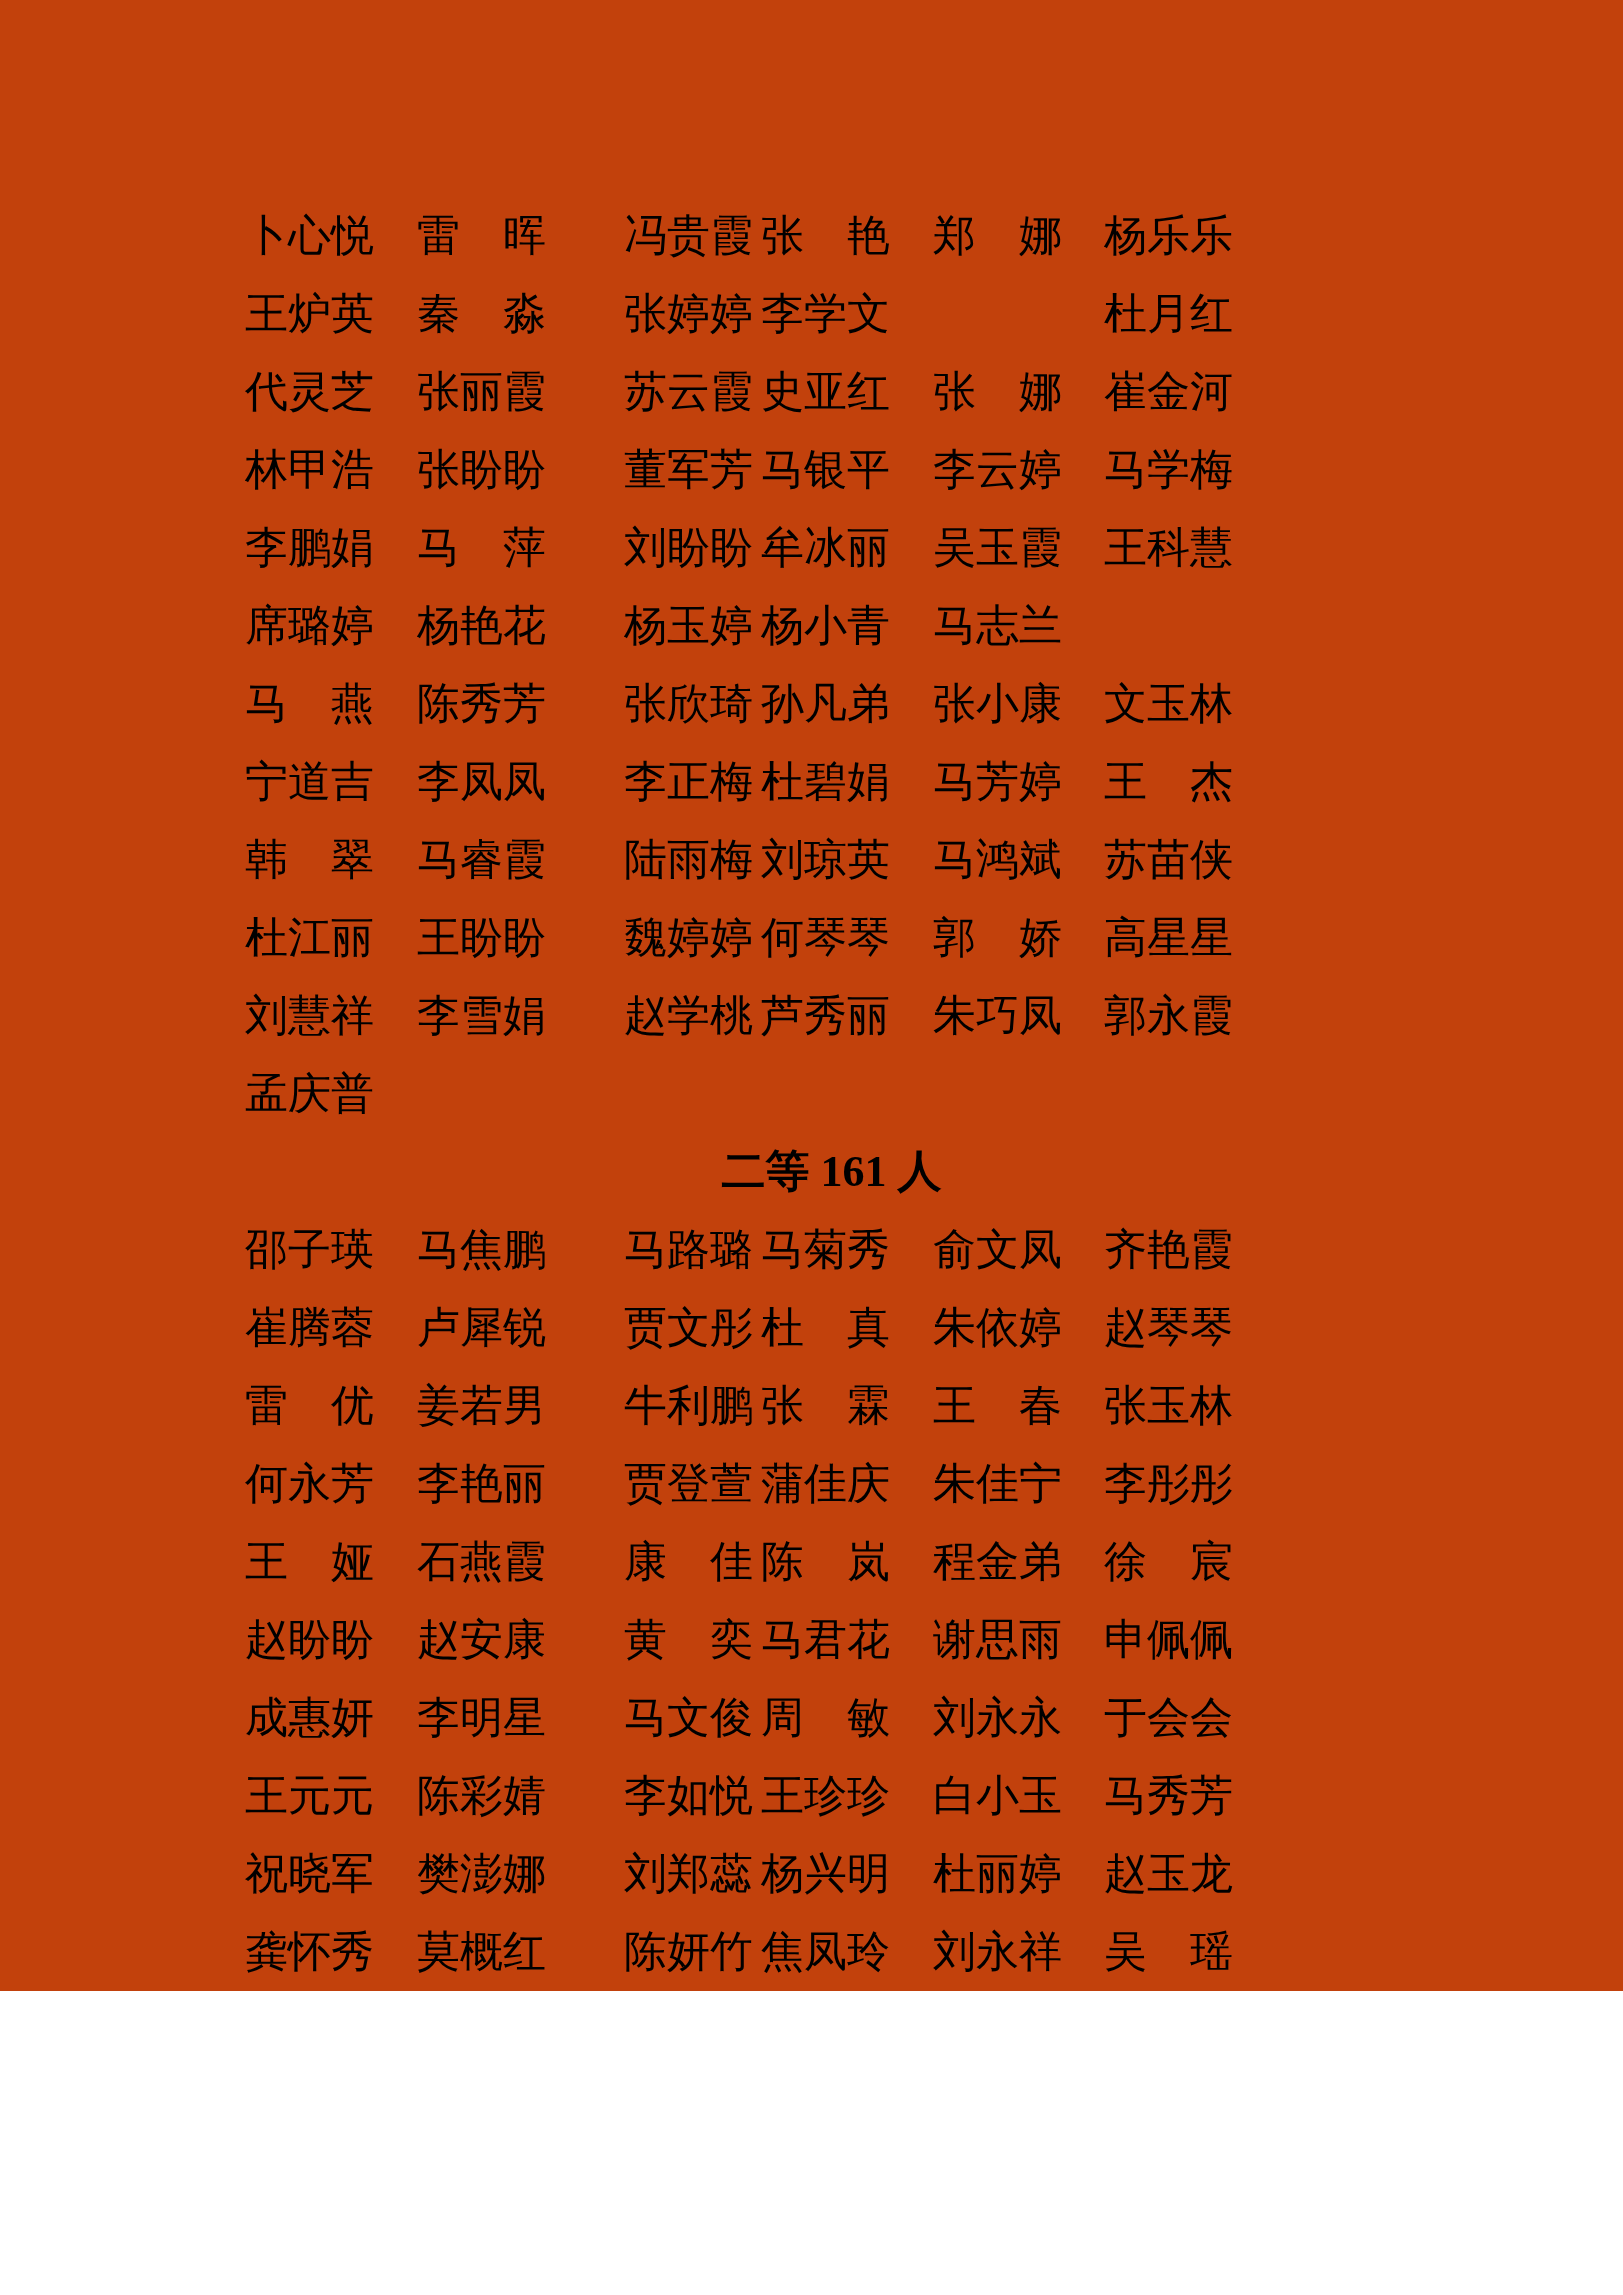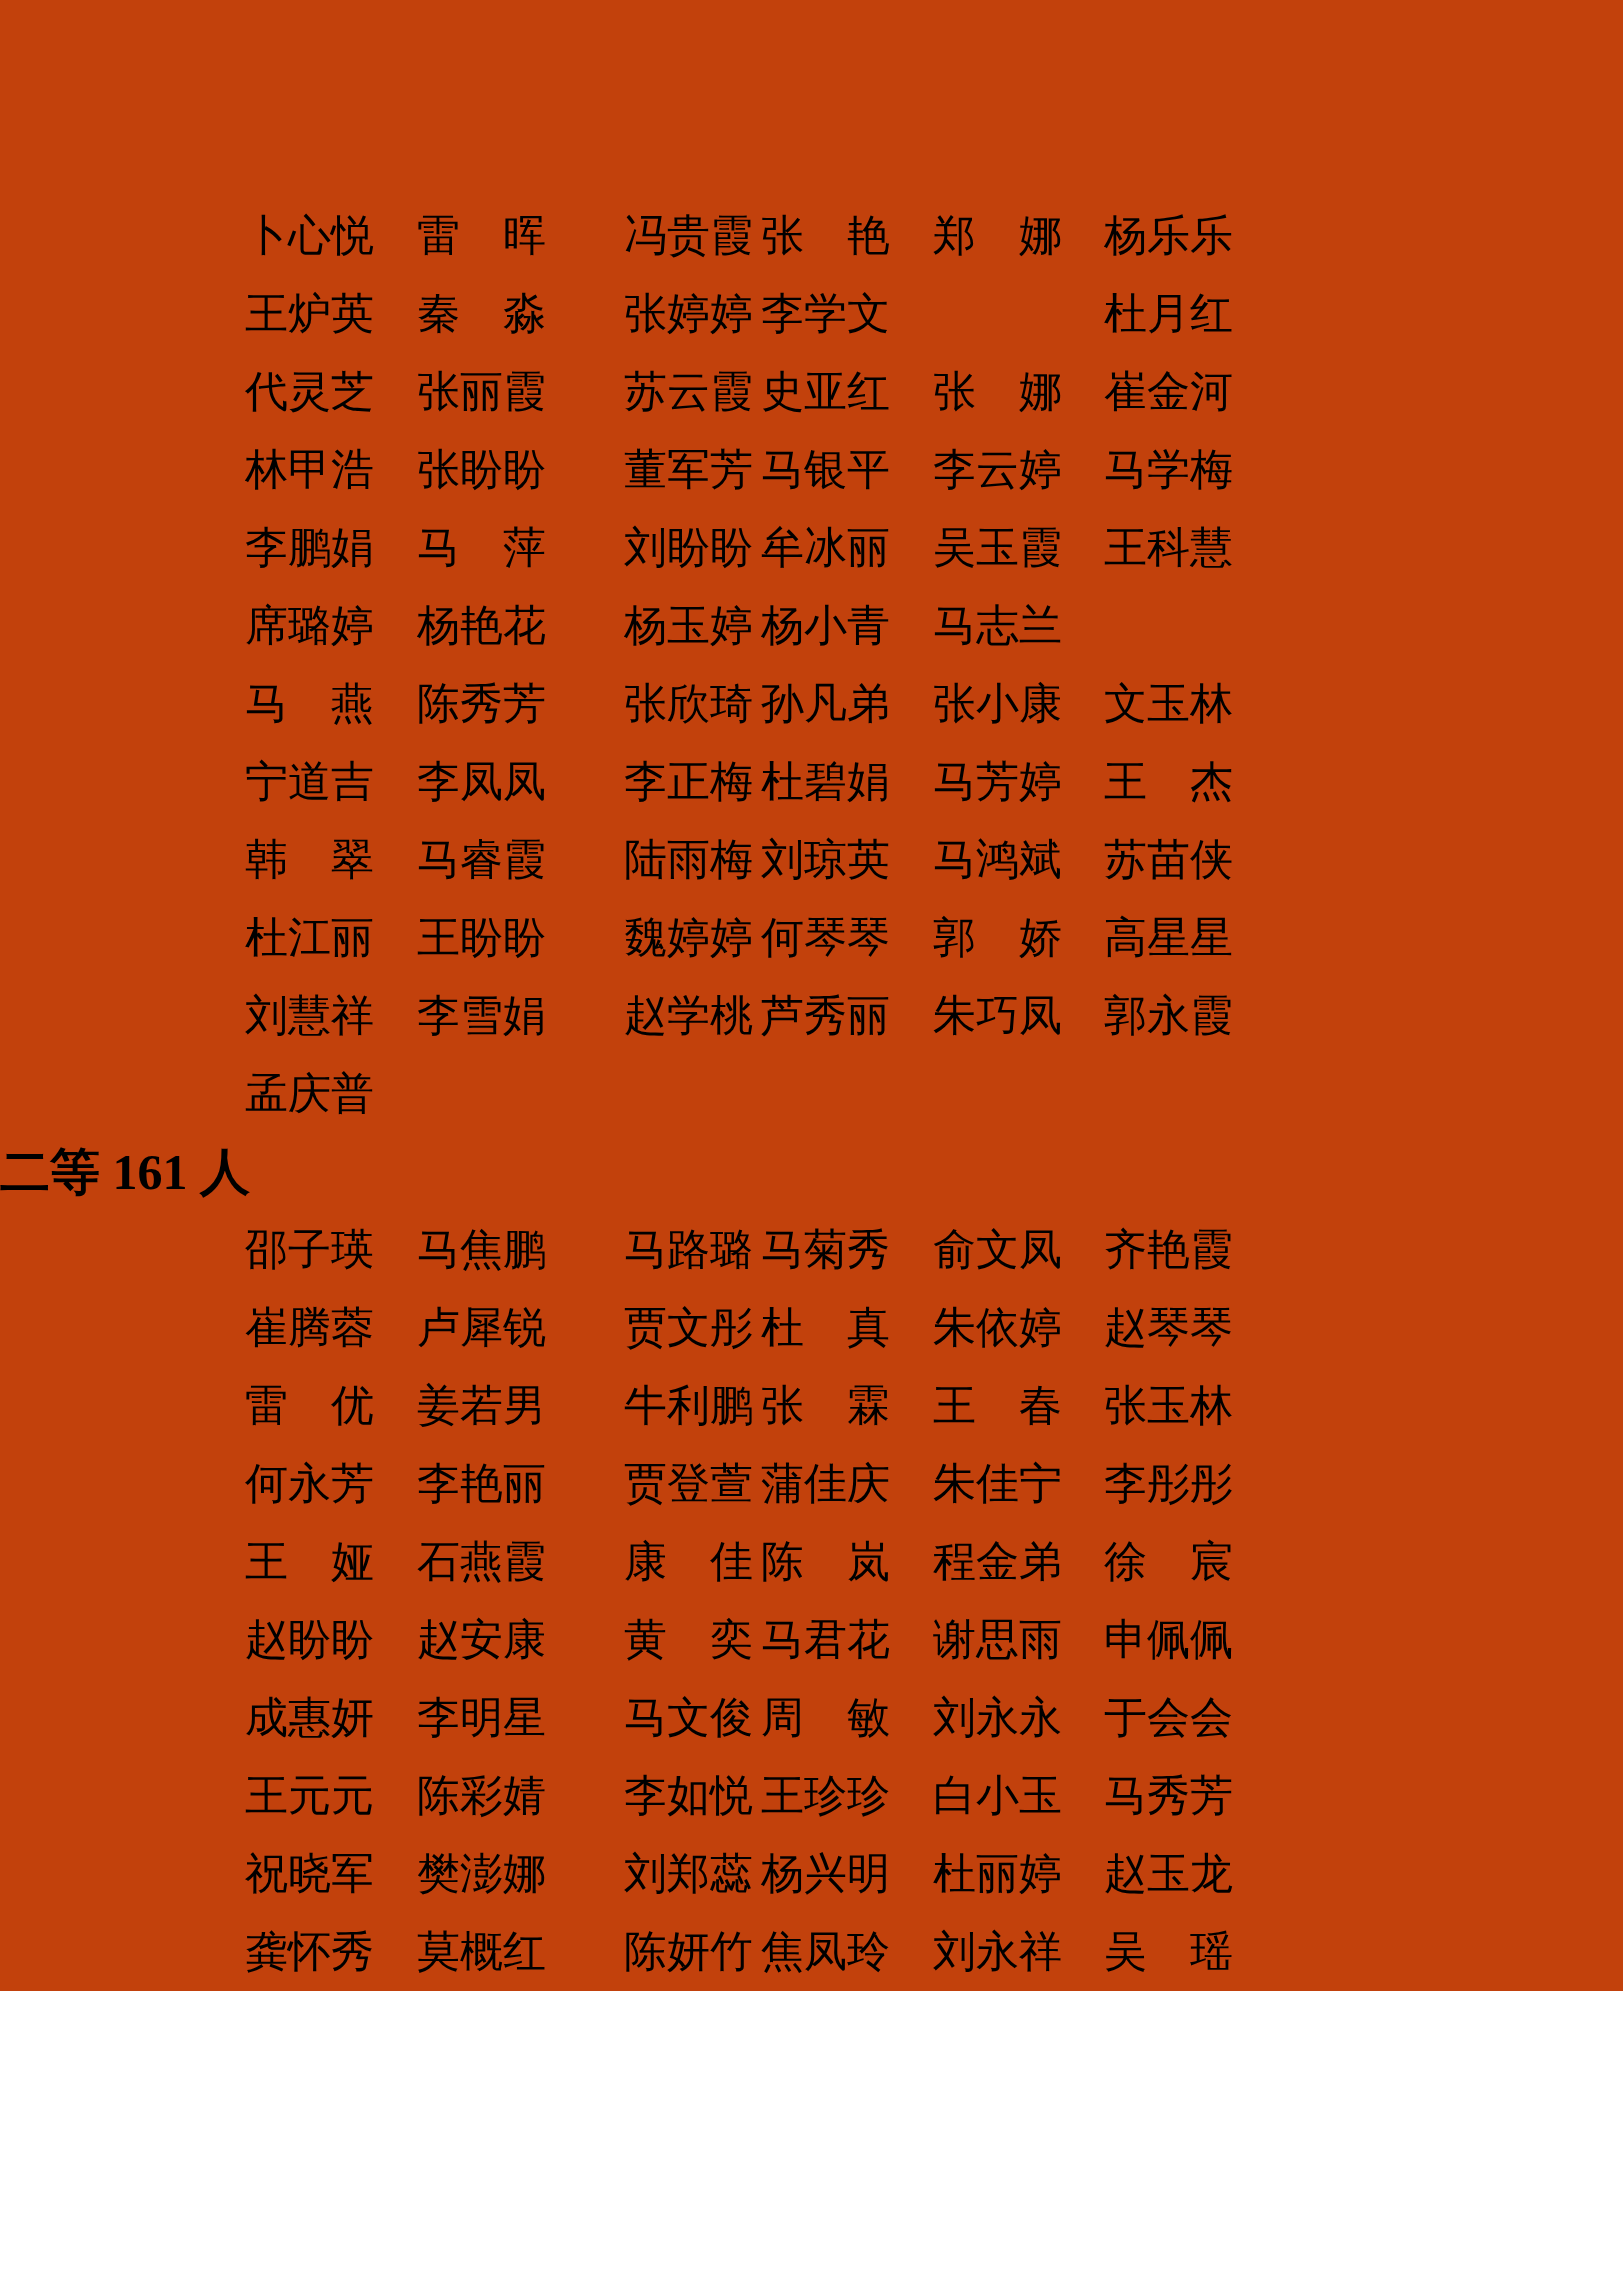--- a/index.html
+++ b/index.html
@@ -35,24 +35,25 @@
   }
   .col-0 { left: 245px; }
   .col-1 { left: 417px; }
   .col-2 { left: 624px; }
   .col-3 { left: 761px; }
   .col-4 { left: 933px; }
   .col-5 { left: 1104px; }
   .section-heading {
     height: 78px;
     line-height: 78px;
-    text-align: left;
+    text-align: center;
     font-weight: bold;
-    font-size: 50px;
+    font-size: 44px;
     white-space: pre;
+    padding-left: 40px;
   }
 </style>
 </head>
 <body>
 
 <div class="doc" style="background: #c2410c; color: rgb(0, 0, 0);">
     <div>
       <div class="name-row">
         <span class="name-cell col-0">卜心悦</span>
         <span class="name-cell col-1">雷　晖</span>

